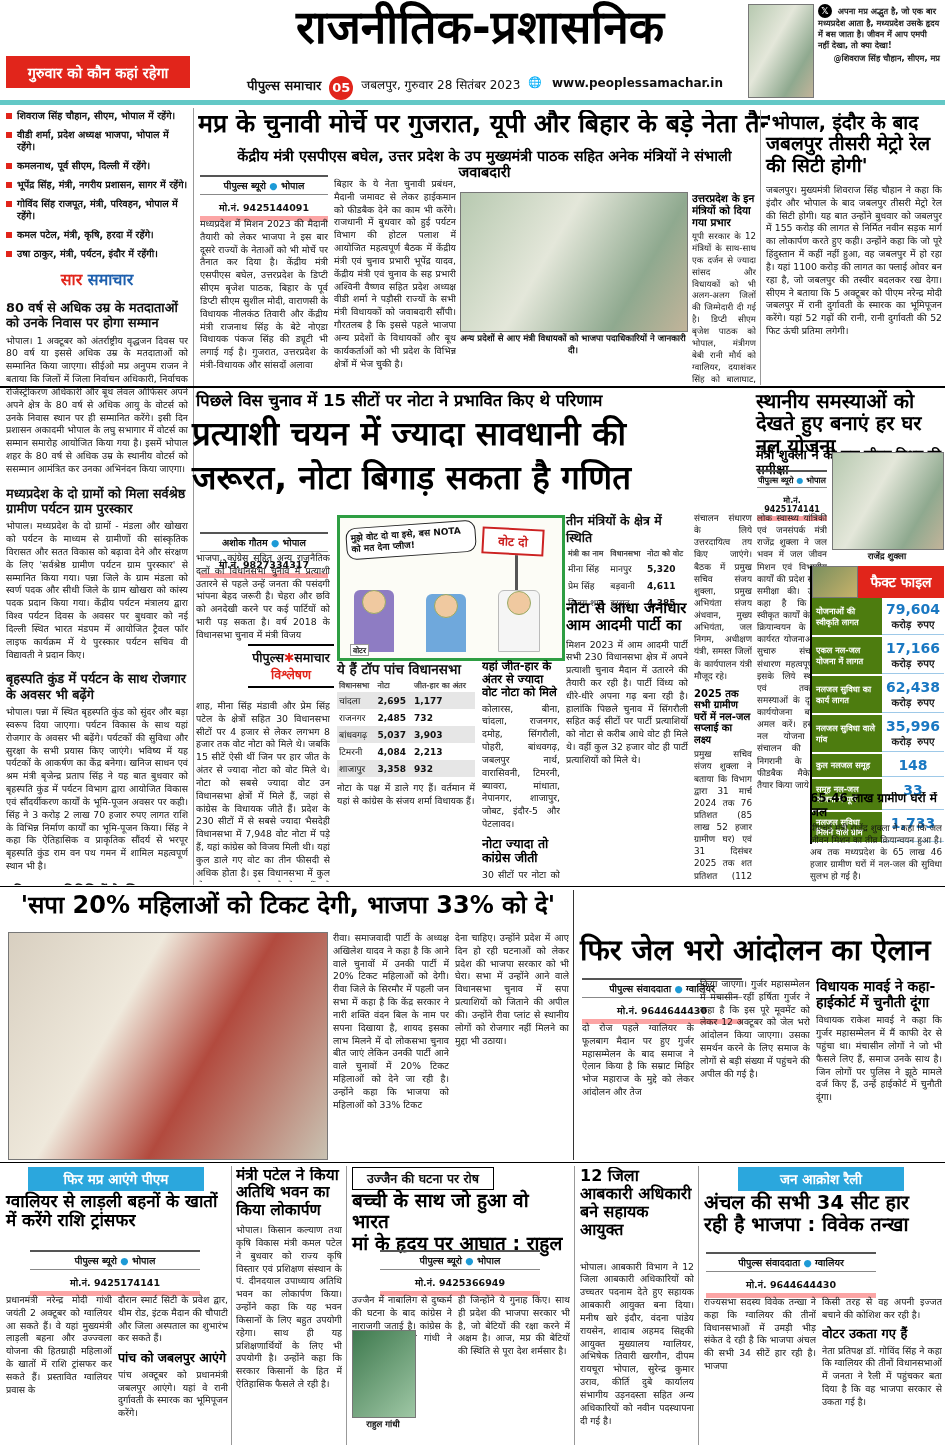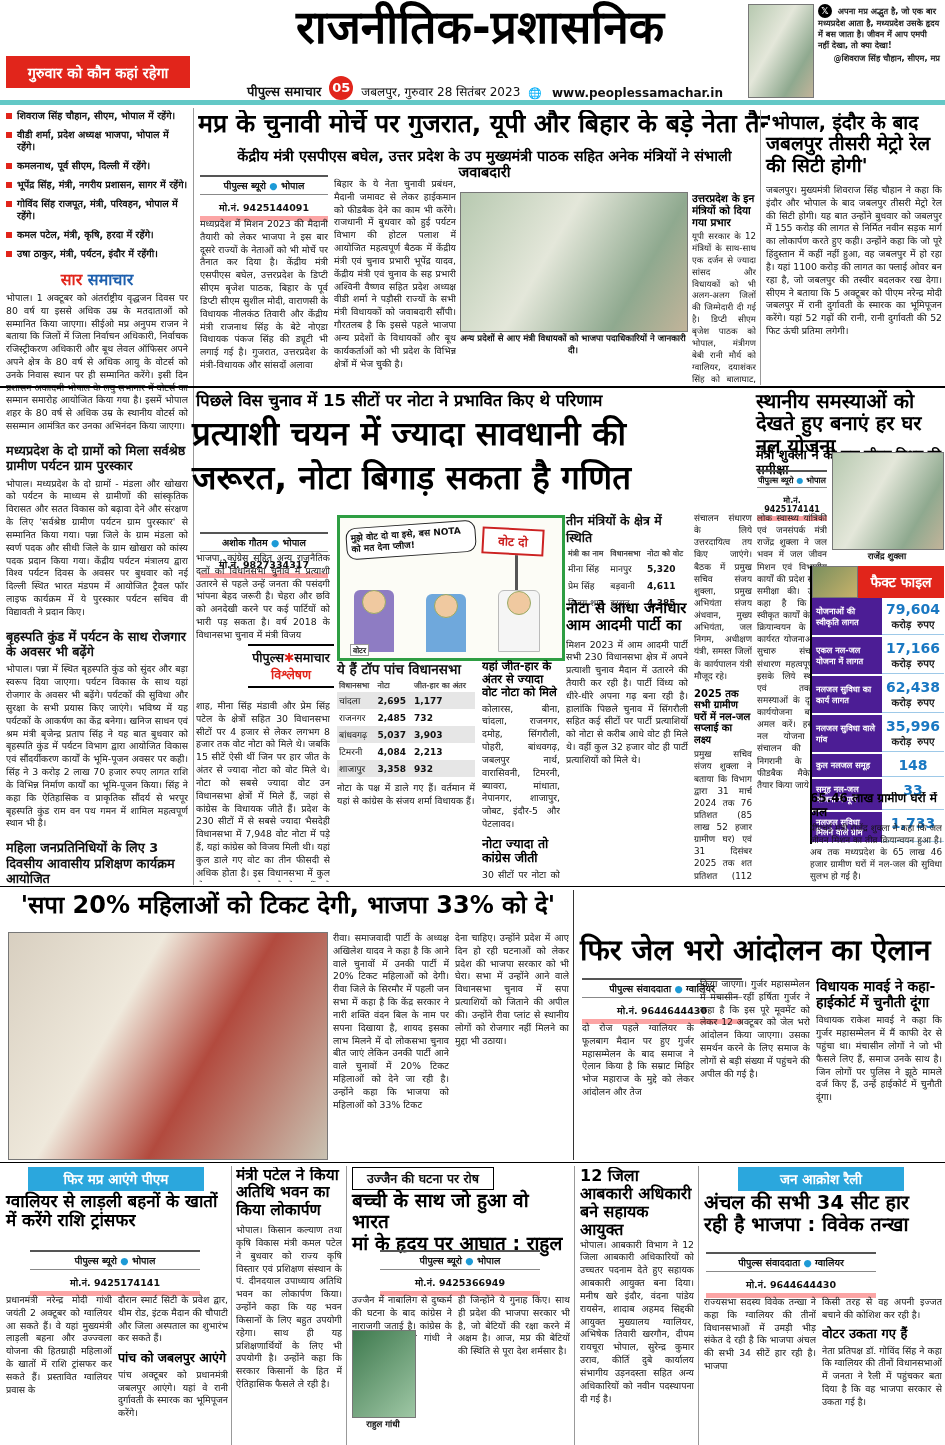--- a/index.html
+++ b/index.html
@@ -24,21 +24,21 @@
   .brief-head{font-size:12.8px;font-weight:bold;line-height:1.2;margin:10px 0 4px 0;}
   .table-title{font-size:13.5px;font-weight:bold;}
   .tbl{width:100%;border-collapse:collapse;font-size:9px;}
   .tbl .hd{color:#444;font-size:7.8px;font-weight:bold;}
   .tbl td{padding:2px 2px;}
   .tbl tr.alt{background:#e6e6e6;}
   .num{font-weight:bold;}
   .ff{border-left:2px solid #000;}
   .ff-title{background:#e1251b;color:#fff;font-weight:bold;font-size:14px;text-align:center;padding:6px 0;}
   .ff-row{display:flex;border-bottom:2px solid #fff;}
-  .ff-label{background:#4c1d95;color:#fff;font-size:8.2px;font-weight:bold;width:62px;padding:5px 4px;display:flex;align-items:center;line-height:1.25;}
+  .ff-label{background:#4d7c0f;color:#fff;font-size:8.2px;font-weight:bold;width:62px;padding:5px 4px;display:flex;align-items:center;line-height:1.25;}
   .ff-val{flex:1;text-align:center;padding:3px 2px;background:#fff;border-bottom:1px solid #9ec9e8;}
   .ff-num{display:block;color:#1a78c2;font-weight:bold;font-size:14px;}
   .ff-unit{display:block;font-size:10px;font-weight:bold;color:#222;font-family:Liberation Mono, monospace;}
   .subhead-bold{font-weight:bold;line-height:1.15;color:#000;}
   .cartoon{border:3px solid #2e9e43;background:#fcfcf6;}
   .bubble{position:absolute;left:6px;top:6px;width:120px;background:#fff;border:1.5px solid #222;border-radius:10px;
           font-size:9px;font-weight:bold;padding:4px;transform:rotate(-4deg);line-height:1.2;}
   .placard{position:absolute;right:18px;top:10px;width:58px;background:#fff;border:2px solid #c22;color:#c22;
            font-weight:bold;font-size:12px;text-align:center;padding:3px 0;transform:rotate(3deg);}
   .stick{position:absolute;right:44px;top:34px;width:3px;height:70px;background:#555;}
@@ -58,21 +58,21 @@
 </style>
 </head>
 <body>
 
 <div id="page">
 
   <div class="abs hl" style="left:200px;top:2px;width:560px;font-size:46px;text-align:center;">राजनीतिक-प्रशासनिक</div>
 
   <div class="abs" style="left:6px;top:56px;width:184px;background:#e1251b;color:#fff;font-weight:bold;font-size:14.5px;text-align:center;padding:6px 0;">गुरुवार को कौन कहां रहेगा</div>
 
-  <div class="abs" style="left:235px;top:76px;width:500px;display:flex;align-items:flex-end;justify-content:center;gap:8px;">
+  <div class="abs" style="left:235px;top:76px;width:500px;display:flex;align-items:flex-start;justify-content:center;gap:8px;">
     <span style="font-size:13px;font-weight:bold;">पीपुल्स समाचार</span>
     <span class="pgnum">05</span>
     <span style="font-size:12px;font-weight:normal;">जबलपुर, गुरुवार 28 सितंबर 2023</span>
     <span class="globe">🌐</span>
     <span style="font-size:12px;font-weight:bold;">www.peoplessamachar.in</span>
   </div>
 
   <div class="abs" style="left:748px;top:4px;width:192px;height:94px;display:flex;gap:4px;">
     <div class="photo people" style="width:64px;height:92px;flex:0 0 64px;"></div>
     <div class="quote-box" style="flex:1;">
@@ -113,20 +113,21 @@
         <span class="sidebar-bullet"></span>
         <span>उषा ठाकुर, मंत्री, पर्यटन, इंदौर में रहेंगी।</span>
       </div>
 
     <div style="text-align:center;font-size:16px;font-weight:bold;margin:8px 0 2px 0;">
       <span style="color:#e1251b;">सार</span>
       <span style="color:#1d5fae;">समाचार</span>
     </div>
 
     <div>
+      <div class="brief-head">80 वर्ष से अधिक उम्र के मतदाताओं को उनके निवास पर होगा सम्मान</div>
       <div class="body-text">भोपाल। 1 अक्टूबर को अंतर्राष्ट्रीय वृद्धजन दिवस पर 80 वर्ष या इससे अधिक उम्र के मतदाताओं को सम्मानित किया जाएगा। सीईओ मप्र अनुपम राजन ने बताया कि जिलों में जिला निर्वाचन अधिकारी, निर्वाचक रजिस्ट्रीकरण अधिकारी और बूथ लेवल ऑफिसर अपने अपने क्षेत्र के 80 वर्ष से अधिक आयु के वोटर्स को उनके निवास स्थान पर ही सम्मानित करेंगे। इसी दिन प्रशासन अकादमी भोपाल के लघु सभागार में वोटर्स का सम्मान समारोह आयोजित किया गया है। इसमें भोपाल शहर के 80 वर्ष से अधिक उम्र के स्थानीय वोटर्स को ससम्मान आमंत्रित कर उनका अभिनंदन किया जाएगा।</div>
     </div>
     <div>
       <div class="brief-head">मध्यप्रदेश के दो ग्रामों को मिला सर्वश्रेष्ठ ग्रामीण पर्यटन ग्राम पुरस्कार</div>
       <div class="body-text">भोपाल। मध्यप्रदेश के दो ग्रामों - मंडला और खोखरा को पर्यटन के माध्यम से ग्रामीणों की सांस्कृतिक विरासत और सतत विकास को बढ़ावा देने और संरक्षण के लिए 'सर्वश्रेष्ठ ग्रामीण पर्यटन ग्राम पुरस्कार' से सम्मानित किया गया। पन्ना जिले के ग्राम मंडला को स्वर्ण पदक और सीधी जिले के ग्राम खोखरा को कांस्य पदक प्रदान किया गया। केंद्रीय पर्यटन मंत्रालय द्वारा विश्व पर्यटन दिवस के अवसर पर बुधवार को नई दिल्ली स्थित भारत मंडपम में आयोजित ट्रैवल फॉर लाइफ कार्यक्रम में ये पुरस्कार पर्यटन सचिव वी विद्यावती ने प्रदान किए।</div>
     </div>
     <div>
       <div class="brief-head">बृहस्पति कुंड में पर्यटन के साथ रोजगार के अवसर भी बढ़ेंगे</div>
       <div class="body-text">भोपाल। पन्ना में स्थित बृहस्पति कुंड को सुंदर और बड़ा स्वरूप दिया जाएगा। पर्यटन विकास के साथ यहां रोजगार के अवसर भी बढ़ेंगे। पर्यटकों की सुविधा और सुरक्षा के सभी प्रयास किए जाएंगे। भविष्य में यह पर्यटकों के आकर्षण का केंद्र बनेगा। खनिज साधन एवं श्रम मंत्री बृजेन्द्र प्रताप सिंह ने यह बात बुधवार को बृहस्पति कुंड में पर्यटन विभाग द्वारा आयोजित विकास एवं सौंदर्यीकरण कार्यों के भूमि-पूजन अवसर पर कही। सिंह ने 3 करोड़ 2 लाख 70 हजार रुपए लागत राशि के विभिन्न निर्माण कार्यों का भूमि-पूजन किया। सिंह ने कहा कि ऐतिहासिक व प्राकृतिक सौंदर्य से भरपूर बृहस्पति कुंड राम वन पथ गमन में शामिल महत्वपूर्ण स्थान भी है।</div>
     </div>
@@ -401,21 +402,21 @@
   </div>
   <div class="abs body-text" style="left:352px;top:1294px;width:100px;height:148px;overflow:hidden;">उज्जैन में नाबालिग से दुष्कर्म की घटना के बाद कांग्रेस ने नाराजगी जताई है। कांग्रेस के पूर्व अध्यक्ष राहुल गांधी ने एक्स पर एक पोस्ट</div>
   <div class="abs photo people" style="left:352px;top:1330px;width:62px;height:86px;background:linear-gradient(135deg,#3f7a4f,#9fc7a5);"></div>
   <div class="abs caption" style="left:352px;top:1418px;width:62px;">राहुल गांधी</div>
   <div class="abs body-text" style="left:458px;top:1294px;width:112px;height:148px;overflow:hidden;">ही जिन्होंने ये गुनाह किए। साथ ही प्रदेश की भाजपा सरकार भी है, जो बेटियों की रक्षा करने में अक्षम है। आज, मप्र की बेटियों की स्थिति से पूरा देश शर्मसार है।</div>
 
   <div class="abs rule-v" style="left:574px;top:1166px;height:279px;"></div>
 
   <div class="abs" style="left:580px;top:1167px;width:114px;height:278px;overflow:hidden;">
     <div class="hl" style="font-size:16px;">12 जिला आबकारी अधिकारी बने सहायक आयुक्त</div>
-    <div class="body-text" style="margin-top:0;">भोपाल। आबकारी विभाग ने 12 जिला आबकारी अधिकारियों को उच्चतर पदनाम देते हुए सहायक आबकारी आयुक्त बना दिया। मनीष खरे इंदौर, वंदना पांडेय रायसेन, शादाब अहमद सिद्दकी आयुक्त मुख्यालय ग्वालियर, अभिषेक तिवारी खरगौन, दीपम रायचूरा भोपाल, सुरेन्द्र कुमार उराव, कीर्ति दुबे कार्यालय संभागीय उड़नदस्ता सहित अन्य अधिकारियों को नवीन पदस्थापना दी गई है।</div>
+    <div class="body-text" style="margin-top:22px;">भोपाल। आबकारी विभाग ने 12 जिला आबकारी अधिकारियों को उच्चतर पदनाम देते हुए सहायक आबकारी आयुक्त बना दिया। मनीष खरे इंदौर, वंदना पांडेय रायसेन, शादाब अहमद सिद्दकी आयुक्त मुख्यालय ग्वालियर, अभिषेक तिवारी खरगौन, दीपम रायचूरा भोपाल, सुरेन्द्र कुमार उराव, कीर्ति दुबे कार्यालय संभागीय उड़नदस्ता सहित अन्य अधिकारियों को नवीन पदस्थापना दी गई है।</div>
   </div>
 
   <div class="abs rule-v" style="left:698px;top:1166px;height:279px;"></div>
 
   <div class="abs kicker-cyan" style="left:738px;top:1167px;width:166px;font-size:13.5px;padding:3px 0;">जन आक्रोश रैली</div>
   <div class="abs hl" style="left:704px;top:1192px;width:238px;font-size:19.5px;"><span>अंचल की सभी 34 सीट हार</span><br><span>रही है भाजपा : विवेक तन्खा</span></div>
   <div class="abs byline-wrap" style="left:706px;top:1252px;width:170px;">
     <div class="byline"><span>पीपुल्स संवाददाता</span> <span class="dot">●</span> <span>ग्वालियर</span></div>
     <div class="phone">मो.नं. 9644644430</div>
   </div>

